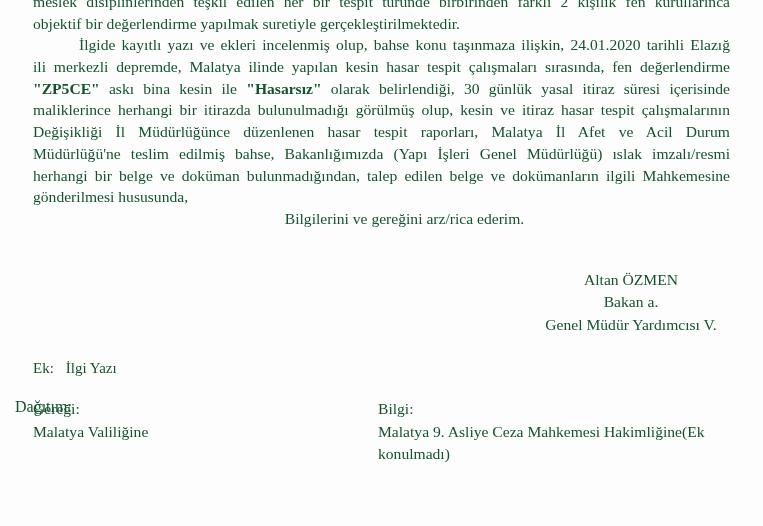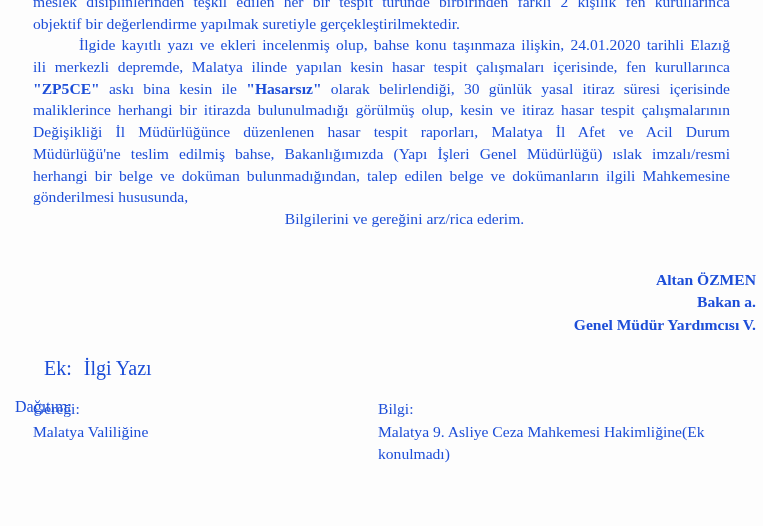--- a/index.html
+++ b/index.html
@@ -7,21 +7,21 @@
     padding: 0;
     background: #ffffff;
   }
   .page {
     position: relative;
     width: 763px;
     height: 526px;
     background: #fdfdfd;
     overflow: hidden;
     font-family: "Liberation Serif", serif;
-    color: #1d4ed8;
+    color: #14532d;
   }
   
   .body-text {
     position: absolute;
     left: 33px;
     top: -9px;
     width: 697px;
     font-size: 15.6px;
     line-height: 21.7px;
   }
@@ -39,33 +39,31 @@
   }
   .b {
     font-weight: bold;
   }
   
   .signature {
     position: absolute;
     left: 506px;
     top: 269px;
     width: 250px;
-    text-align: right;
+    text-align: center;
     font-size: 15.6px;
     line-height: 22.4px;
-    font-weight: bold;
   }
   
   .ek {
     position: absolute;
     left: 33px;
     top: 358px;
-    font-size: 20px;
+    font-size: 15px;
     line-height: 21.7px;
-    margin-left: 11px;
   }
   .ekv {
     margin-left: 12px;
   }
   
   .dagitim {
     position: absolute;
     left: 15px;
     top: 396px;
     font-size: 16px;
@@ -82,21 +80,21 @@
 </style>
 </head>
 <body>
 
 <div class="page">
 
   <div class="body-text">
     <div class="ln j">meslek disiplinlerinden teşkil edilen her bir tespit türünde birbirinden farklı 2 kişilik fen kurullarınca</div>
     <div class="ln">objektif bir değerlendirme yapılmak suretiyle gerçekleştirilmektedir.</div>
     <div class="ln j ind">İlgide kayıtlı yazı ve ekleri incelenmiş olup, bahse konu taşınmaza ilişkin, 24.01.2020 tarihli Elazığ</div>
-    <div class="ln j">ili merkezli depremde, Malatya ilinde yapılan kesin hasar tespit çalışmaları içerisinde, fen kurullarınca</div>
+    <div class="ln j">ili merkezli depremde, Malatya ilinde yapılan kesin hasar tespit çalışmaları sırasında, fen değerlendirme</div>
     <div class="ln j"><span class="b">"ZP5CE"</span><span> askı bina kesin ile </span><span class="b">"Hasarsız"</span><span> olarak belirlendiği, 30 günlük yasal itiraz süresi içerisinde</span></div>
     <div class="ln j">maliklerince herhangi bir itirazda bulunulmadığı görülmüş olup, kesin ve itiraz hasar tespit çalışmalarının</div>
     <div class="ln j">Değişikliği İl Müdürlüğünce düzenlenen hasar tespit raporları, Malatya İl Afet ve Acil Durum</div>
     <div class="ln j">Müdürlüğü'ne teslim edilmiş bahse, Bakanlığımızda (Yapı İşleri Genel Müdürlüğü) ıslak imzalı/resmi</div>
     <div class="ln j">herhangi bir belge ve doküman bulunmadığından, talep edilen belge ve dokümanların ilgili Mahkemesine</div>
     <div class="ln">gönderilmesi hususunda,</div>
     <div class="ln ind">Bilgilerini ve gereğini arz/rica ederim.</div>
   </div>
 
   <div class="signature">

